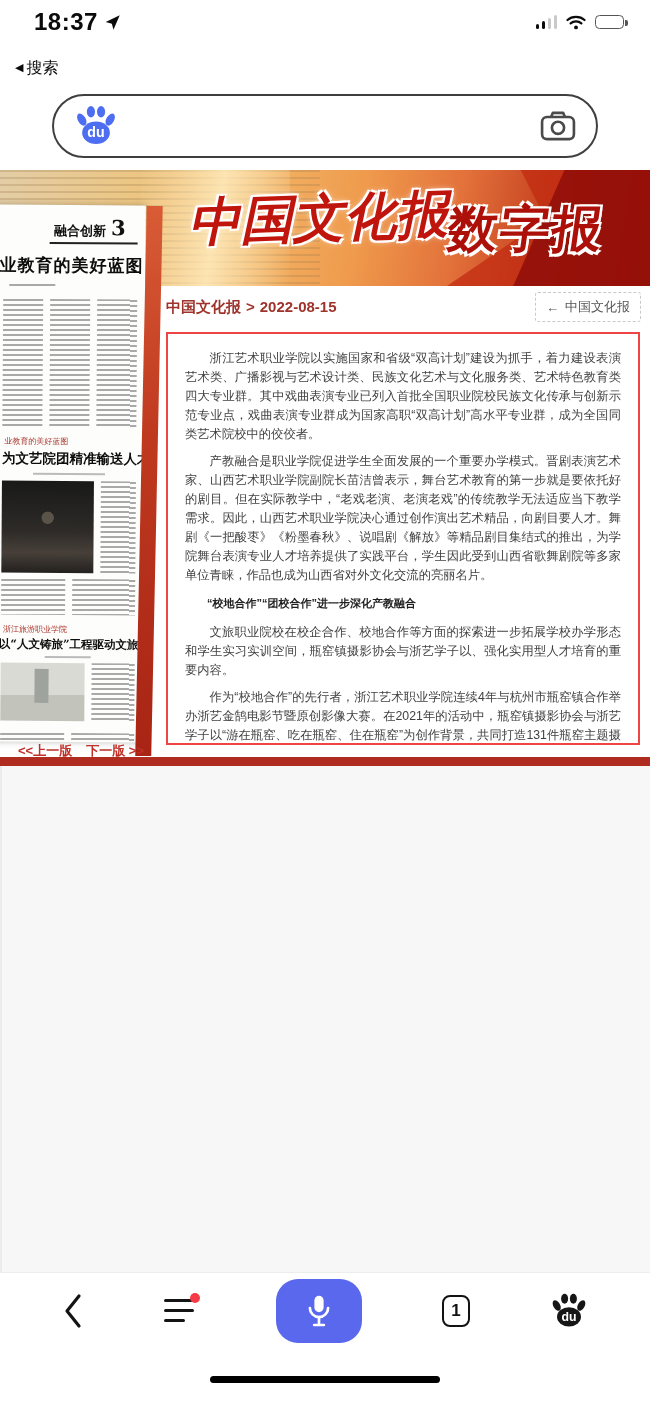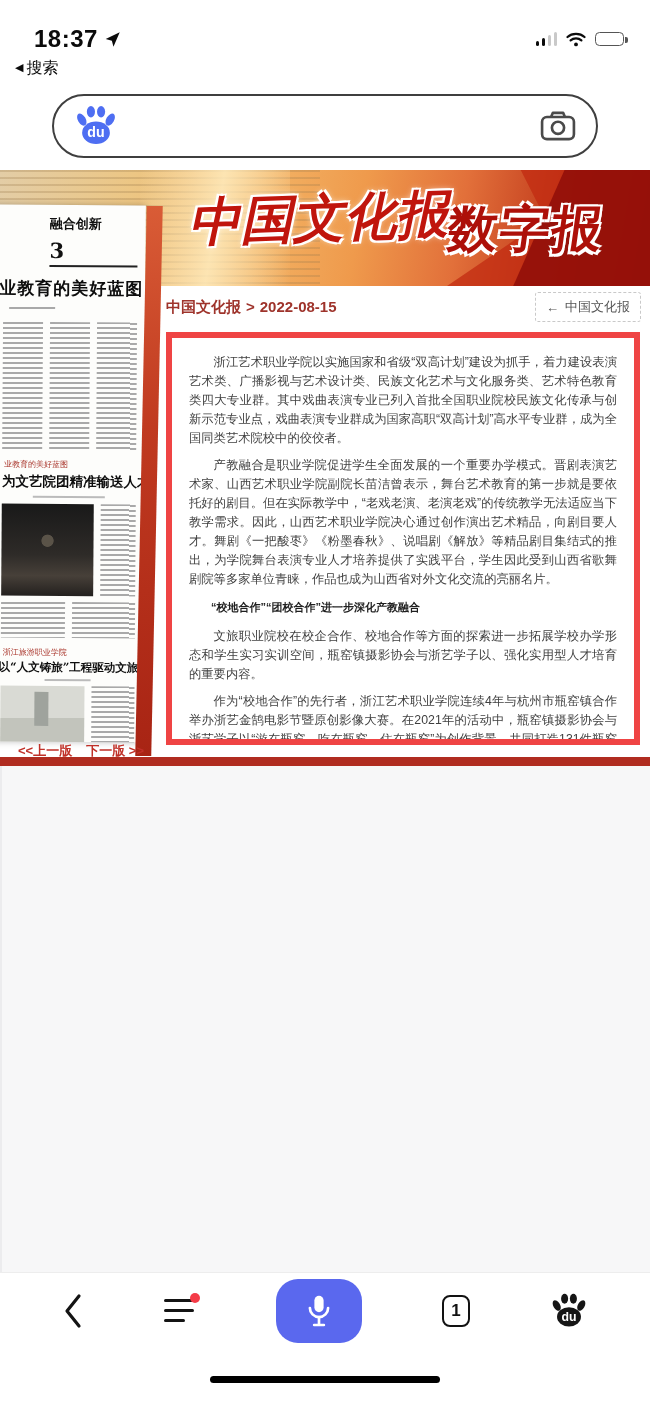--- a/index.html
+++ b/index.html
@@ -1,21 +1,21 @@
 <!DOCTYPE html>
 <html><head>
 <meta charset="utf-8">
 <style>
   html,body{margin:0;padding:0;background:#dedede;}
   *{box-sizing:border-box;}
   .screen{position:relative;width:650px;height:1407px;background:#fff;overflow:hidden;
           font-family:"Liberation Sans",sans-serif;margin:0 auto;}
 
   
-  .status-bar{position:absolute;top:18px;left:0;right:0;height:42px;display:flex;
+  .status-bar{position:absolute;top:1px;left:0;right:0;height:42px;display:flex;
               align-items:center;justify-content:space-between;padding:0 26px 0 34px;}
   .sb-left{display:flex;align-items:center;gap:6px;}
   .sb-time{font-size:24px;font-weight:bold;color:#0b0b0b;letter-spacing:.5px;}
   .sb-right{display:flex;align-items:center;gap:9px;}
   .sig{display:flex;align-items:flex-end;gap:2.5px;height:14px;}
   .sig i{display:block;width:3.5px;border-radius:1.5px;background:#0b0b0b;}
   .sig i:nth-child(1){height:5px;} .sig i:nth-child(2){height:8px;}
   .sig i:nth-child(3){height:11px;background:#c9c9c9;} .sig i:nth-child(4){height:14px;background:#c9c9c9;}
   .battery{position:relative;width:29px;height:14px;border:1.6px solid #555;border-radius:4.5px;padding:1.5px;}
   .battery .lvl{width:32%;height:100%;background:#0b0b0b;border-radius:2px;}
@@ -51,21 +51,21 @@
            text-shadow:-2.5px -2.5px 0 #fff,2.5px -2.5px 0 #fff,-2.5px 2.5px 0 #fff,2.5px 2.5px 0 #fff;}
 
   
   .thumb-card{position:absolute;left:-28px;top:205px;width:172px;height:537px;background:#fdfdfb;
               box-shadow:0 0 6px rgba(0,0,0,.25);padding:6px 8px 6px 30px;overflow:hidden;
               transform:rotate(.4deg);}
   .thumb-strip{position:absolute;left:141px;top:206px;width:16px;height:550px;
               background:linear-gradient(180deg,#d95c36 0%,#c03a20 40%,#a82414 100%);
               transform:skewX(-1.2deg);}
   .t-header{display:flex;justify-content:flex-end;align-items:baseline;gap:5px;margin-top:4px;
-            border-bottom:2px solid #222;padding-bottom:2px;margin-left:46px;padding-right:12px;flex-direction:column;}
+            border-bottom:2px solid #222;padding-bottom:2px;margin-left:46px;padding-right:12px;}
   .t-header .sec{font-family:"DejaVu Serif",serif;font-weight:bold;font-size:13px;color:#111;}
   .t-header .num{font-family:"DejaVu Serif",serif;font-weight:bold;font-size:21px;color:#111;}
   .t-head1{font-family:"DejaVu Serif",serif;font-weight:bold;font-size:17px;color:#0d0d0d;
            white-space:nowrap;margin:10px 0 0 -4px;letter-spacing:1px;}
   .fake{background:repeating-linear-gradient(#a9a9a9 0 2px,transparent 2px 5px);}
   .t-cols{display:flex;gap:7px;margin-top:12px;}
   .t-cols>div{flex:1;}
   .t-org{font-size:8px;color:#a83228;margin:9px 0 0 2px;white-space:nowrap;font-family:"DejaVu Serif",serif;}
   .t-head2{font-family:"DejaVu Serif",serif;font-weight:bold;font-size:13.5px;color:#0d0d0d;
            white-space:nowrap;text-align:center;margin-top:3px;}
@@ -83,21 +83,21 @@
               font-weight:bold;color:#c03028;white-space:nowrap;}
   .pagination span{cursor:pointer;}
   .pagination .gap{display:inline-block;width:14px;}
 
   
   .breadcrumb{position:absolute;left:166px;top:298px;font-size:15px;font-weight:bold;color:#9e332b;}
   .breadcrumb .sep{margin:0 5px;}
   .back-btn{position:absolute;right:9px;top:292px;border:1px dashed #c9c9c9;border-radius:3px;
             background:#fff;color:#555;font-size:13px;padding:5px 10px;display:flex;align-items:center;gap:6px;cursor:pointer;}
   .article-box{position:absolute;left:166px;top:332px;width:474px;height:413px;background:#fff;
-               border:6px solid #ef4444;padding:15px 17px;overflow:hidden;}
+               border:2px solid #ef4444;padding:15px 17px;overflow:hidden;}
   .article-box p{margin:0 0 8px;font-size:12.3px;line-height:19px;color:#3f3f3f;
                  text-indent:2em;text-align:justify;}
   .article-box h3{margin:6px 0 10px;font-size:11px;line-height:20px;color:#1f1f1f;text-indent:2em;font-weight:bold;}
 
   
   .red-bar{position:absolute;left:0;top:757px;width:650px;height:9px;background:#b02c20;}
   .gray-body{position:absolute;left:0;top:766px;width:650px;height:506px;background:#f7f7f8;
              border-left:2px solid #ececee;}
 
   

